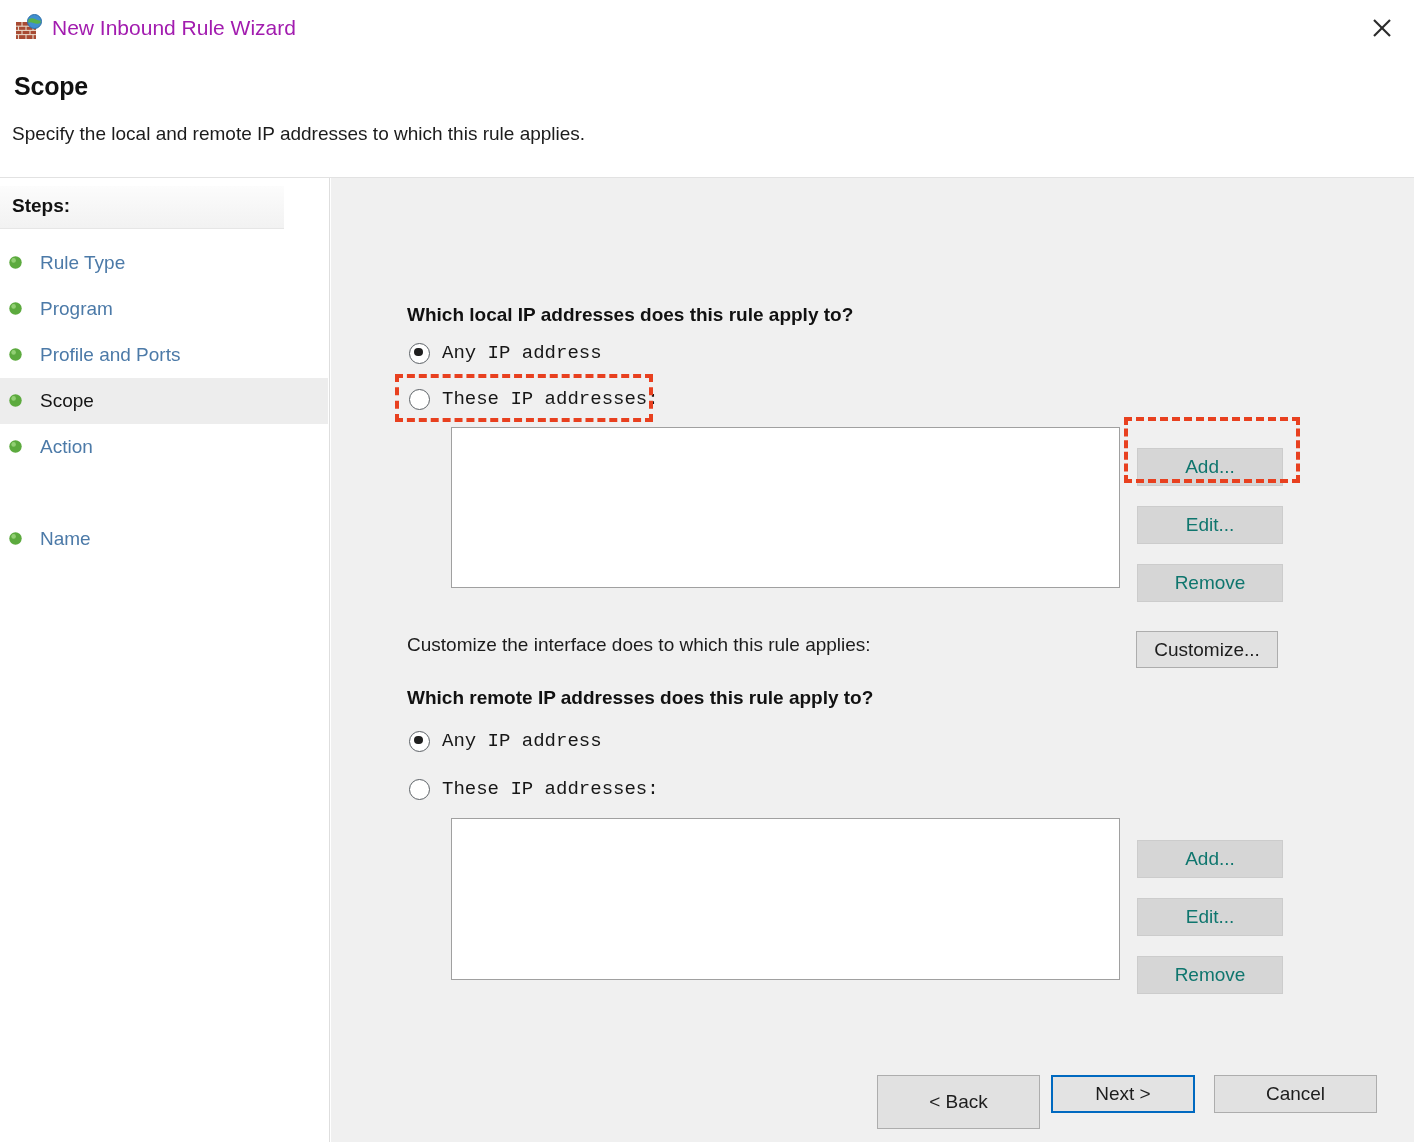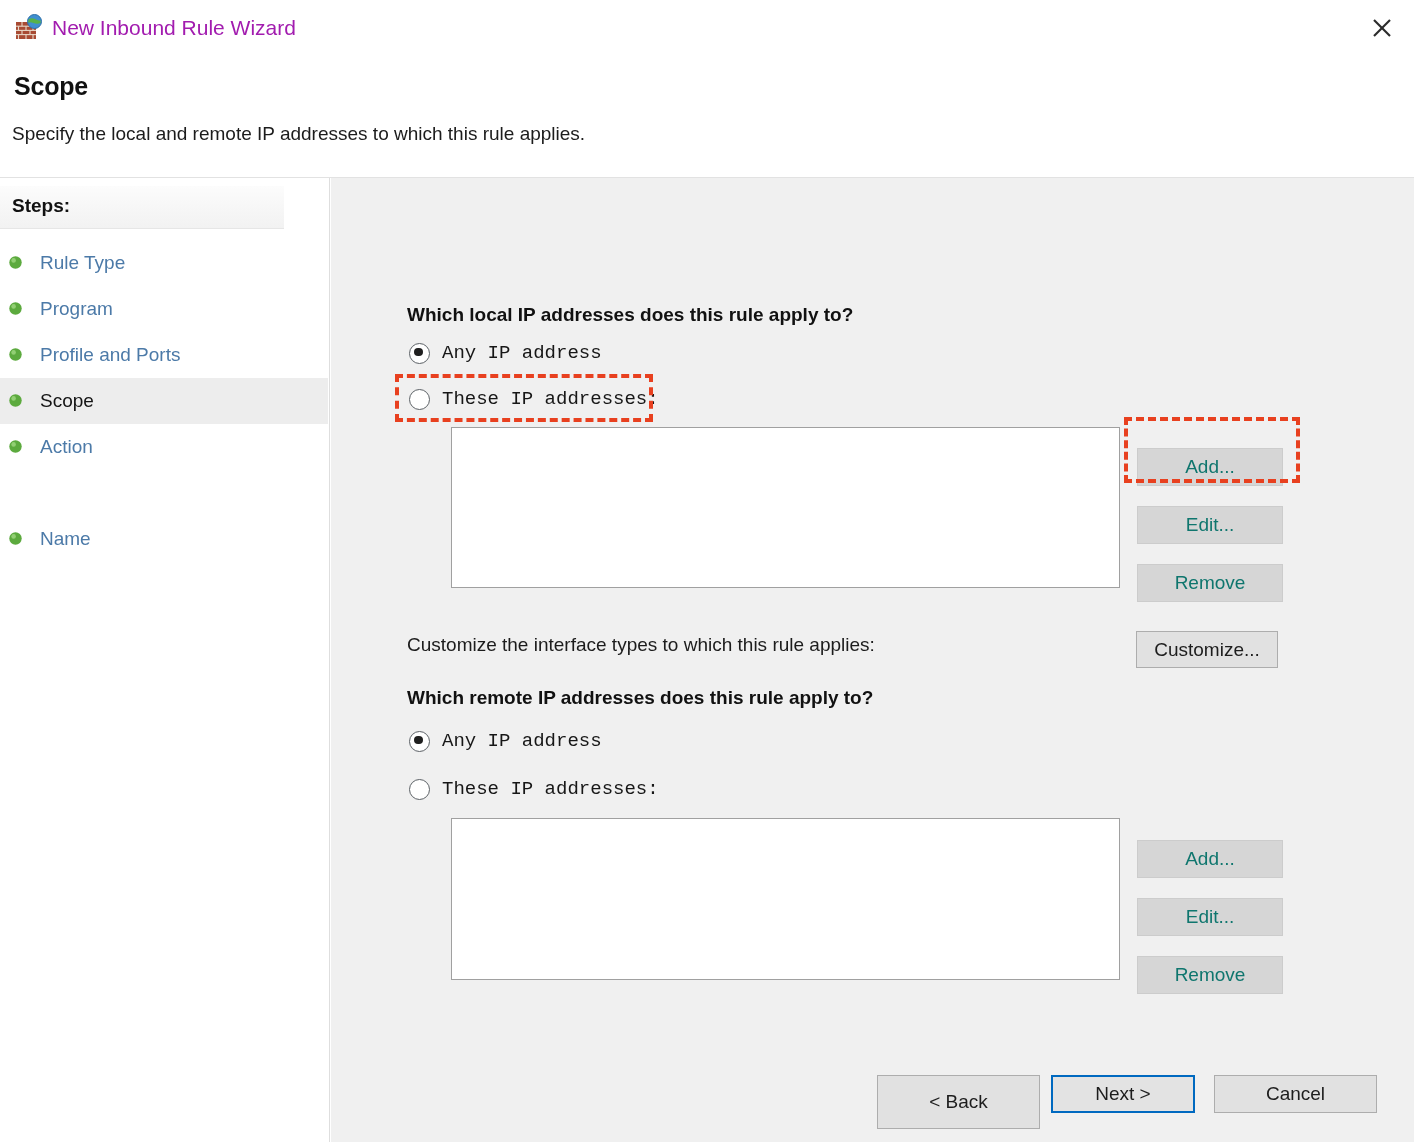--- a/index.html
+++ b/index.html
@@ -341,21 +341,21 @@
     <span class="radio-mark"></span>
     <span class="radio-label">These IP addresses:</span>
   </div>
 
   <div class="listbox" style="left:120px; top:249px; width:669px; height:161px"></div>
 
   <div class="btn disabled" style="left:806px; top:240px; width:146px; height:38px">Add...</div>
   <div class="btn disabled" style="left:806px; top:298px; width:146px; height:38px">Edit...</div>
   <div class="btn disabled" style="left:806px; top:356px; width:146px; height:38px">Remove</div>
 
-  <div class="static-text" style="left:76px; top:456px">Customize the interface types to which this rule applies:</div>
+  <div class="static-text" style="left:76px; top:456px">Customize the interface does to which this rule applies:</div>
   <div class="btn" style="left:805px; top:453px; width:142px; height:37px">Customize...</div>
 
   <div class="q-heading" style="left:76px; top:509px">Which remote IP addresses does this rule apply to?</div>
 
   <div class="radio-row" style="left:78px; top:550px">
     <span class="radio-mark checked"></span>
     <span class="radio-label">Any IP address</span>
   </div>
 
   <div class="radio-row" style="left:78px; top:598px">

